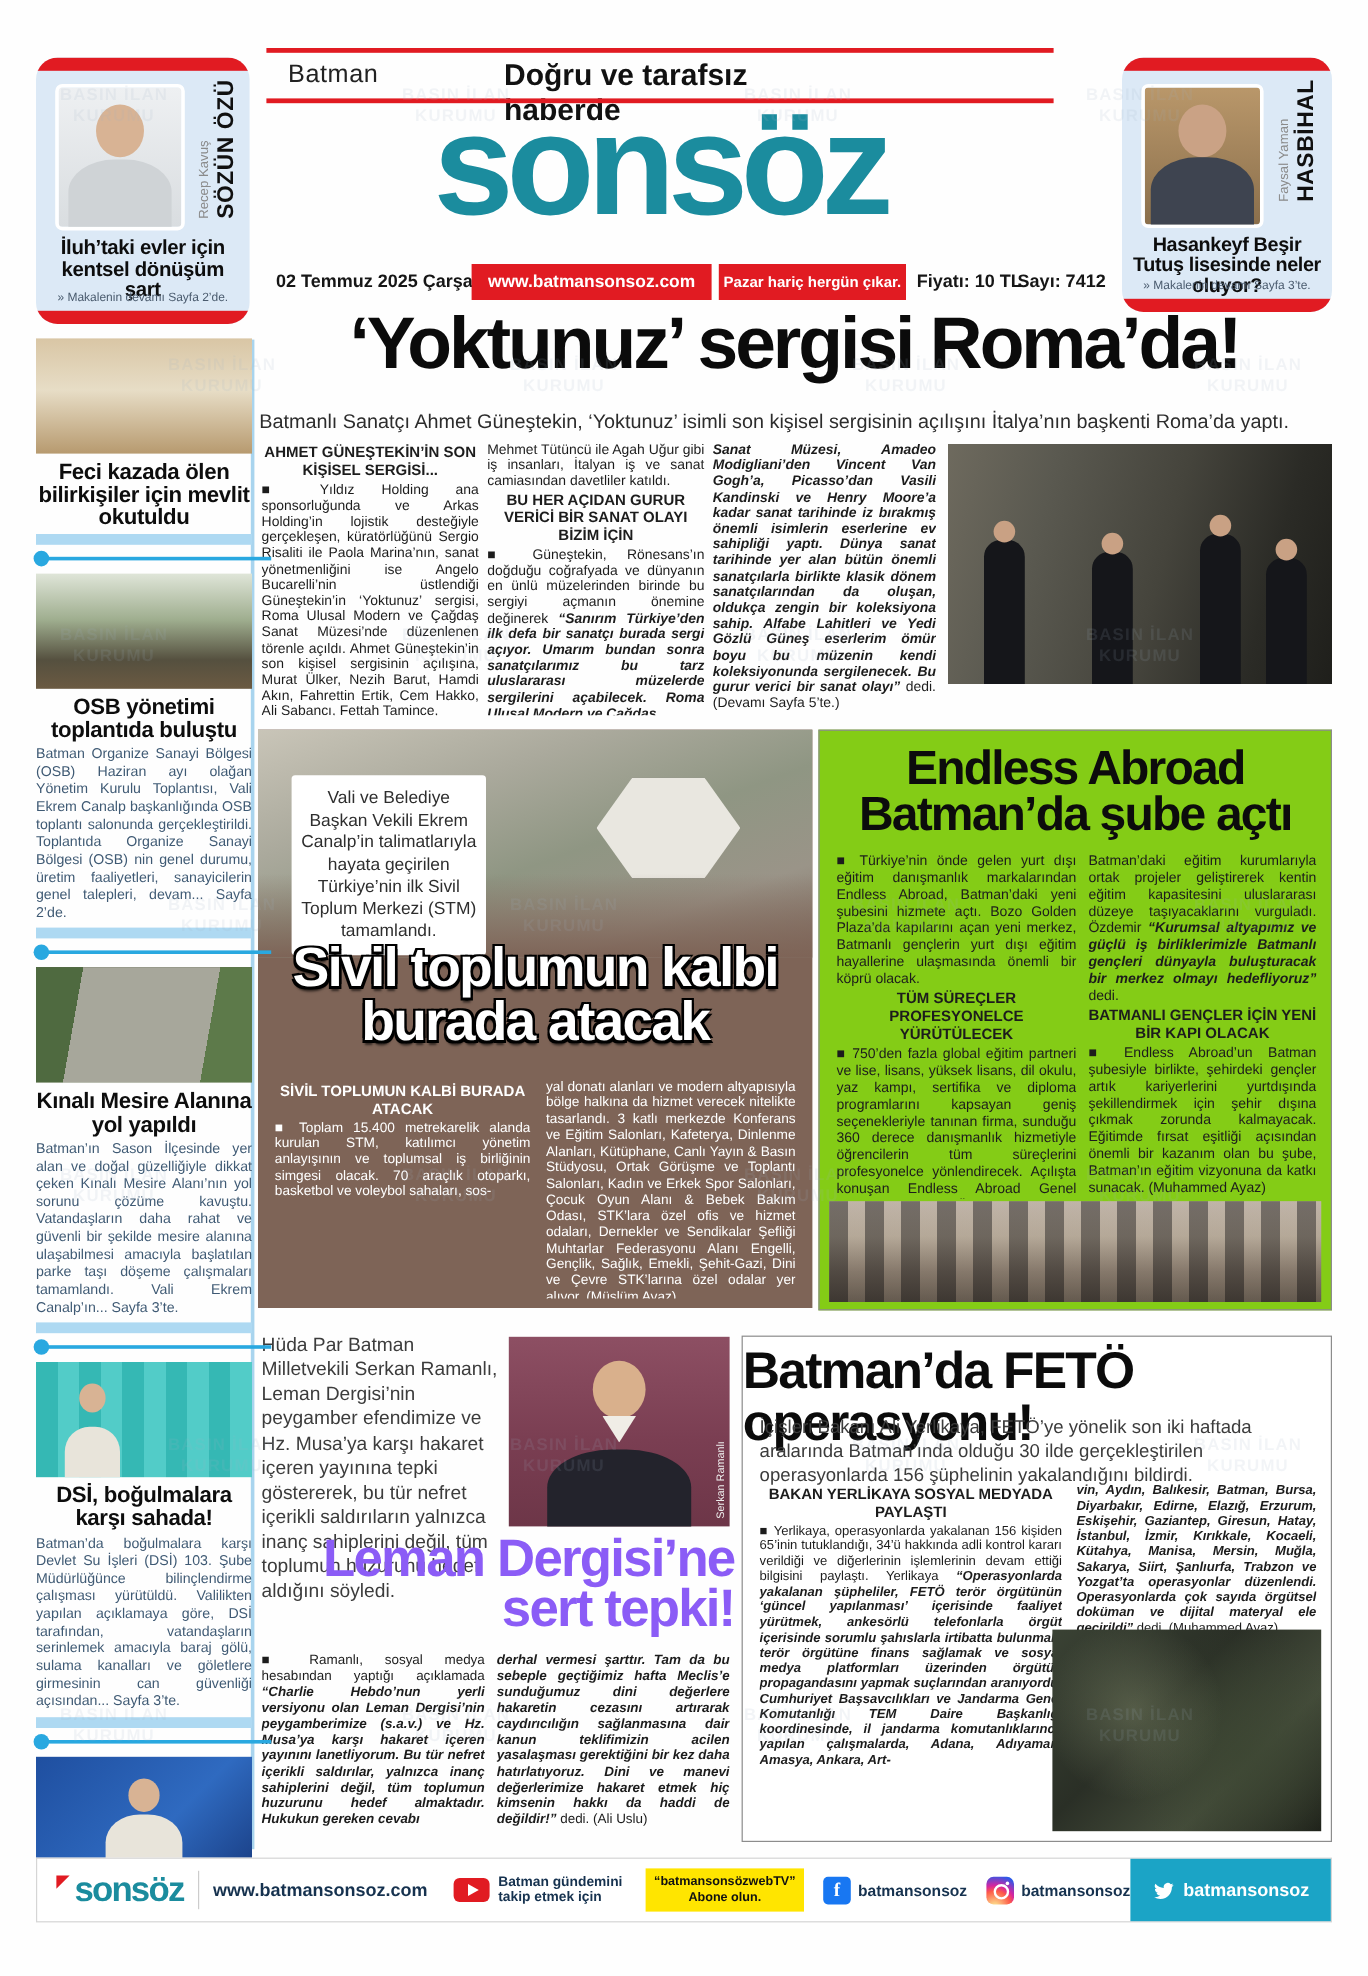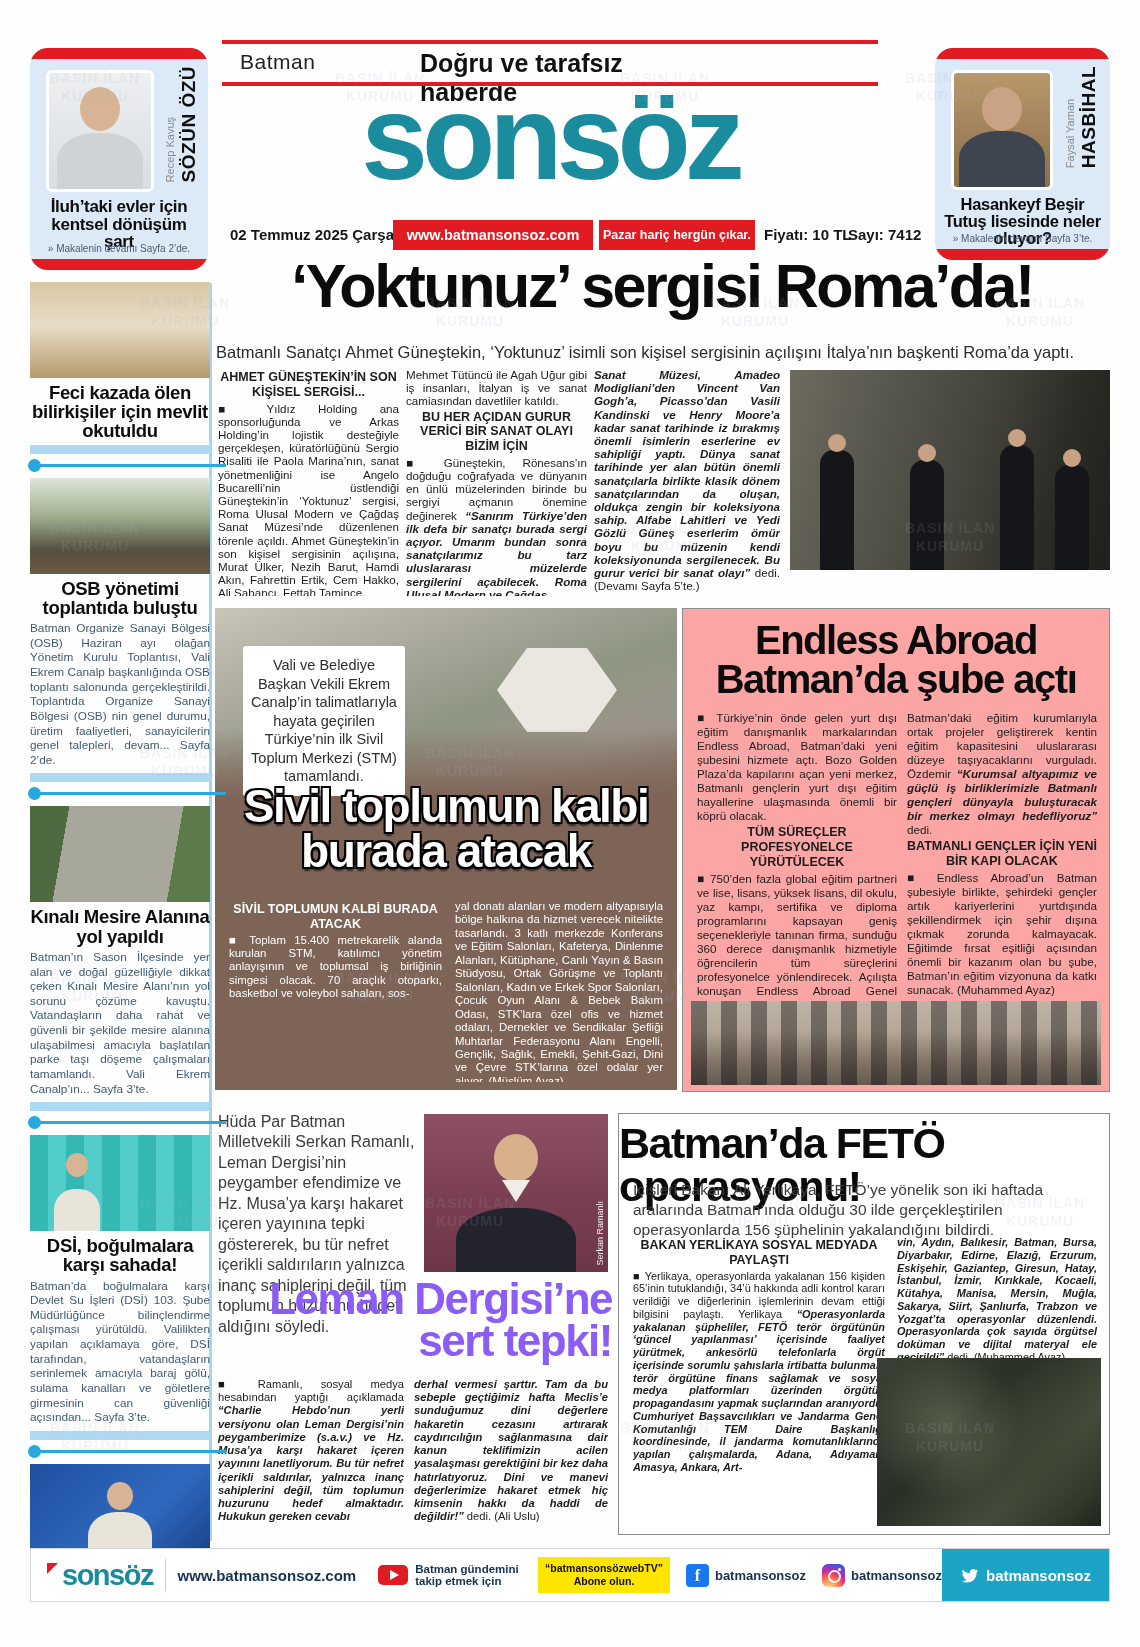--- a/index.html
+++ b/index.html
@@ -103,21 +103,21 @@
      padding:10px 8px;font-size:14.5px;line-height:1.28;text-align:center;color:#2e2e2e}
   .stm-headline{position:absolute;left:0;right:0;top:176px;text-align:center;font-size:46px;font-weight:900;
      color:#fff;line-height:.98;letter-spacing:-1.5px;
      text-shadow:2px 2px 0 #000,-2px 2px 0 #000,2px -2px 0 #000,-2px -2px 0 #000,0 4px 2px rgba(0,0,0,.6)}
   .stm-col{position:absolute;top:292px;bottom:8px;overflow:hidden;color:#fff;font-size:11.4px;line-height:1.18;text-align:justify}
   .stm-col1{left:14px;width:213px}
   .stm-col2{left:240px;width:208px}
   .stm-col .col-head{color:#fff;font-size:12.5px}
 
   
-  .endless{position:absolute;left:682px;top:608px;width:428px;height:484px;background:#fca5a5;border:1px solid #8c8c8c;overflow:hidden;z-index:1}
+  .endless{position:absolute;left:682px;top:608px;width:428px;height:484px;background:#84cc16;border:1px solid #8c8c8c;overflow:hidden;z-index:1}
   .endless-headline{position:absolute;left:0;right:0;top:12px;text-align:center;font-size:40px;font-weight:900;
      color:#0c0c0c;line-height:.98;letter-spacing:-1.5px}
   .end-col{position:absolute;top:102px;height:288px;overflow:hidden;font-size:11.7px;line-height:1.2;text-align:justify;color:#1c1c1c}
   .end-col1{left:14px;width:200px}
   .end-col2{left:224px;width:190px}
   .endless-photo{position:absolute;left:8px;right:8px;bottom:6px;height:84px;
      background:repeating-linear-gradient(90deg,rgba(35,30,28,.55) 0 16px,rgba(120,100,85,.25) 16px 30px),
                 linear-gradient(180deg,#d8cfc4 0%,#c9bfae 35%,#8a7f72 70%,#5d564c 100%)}
 
   

